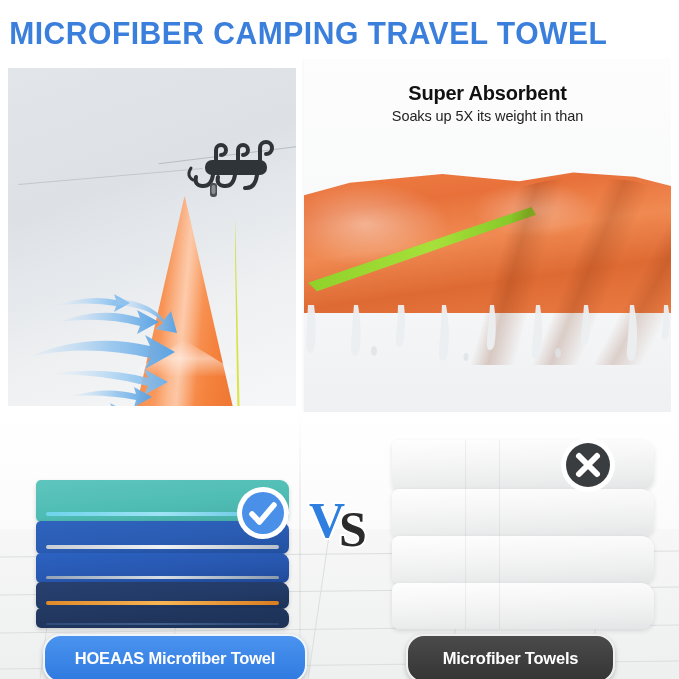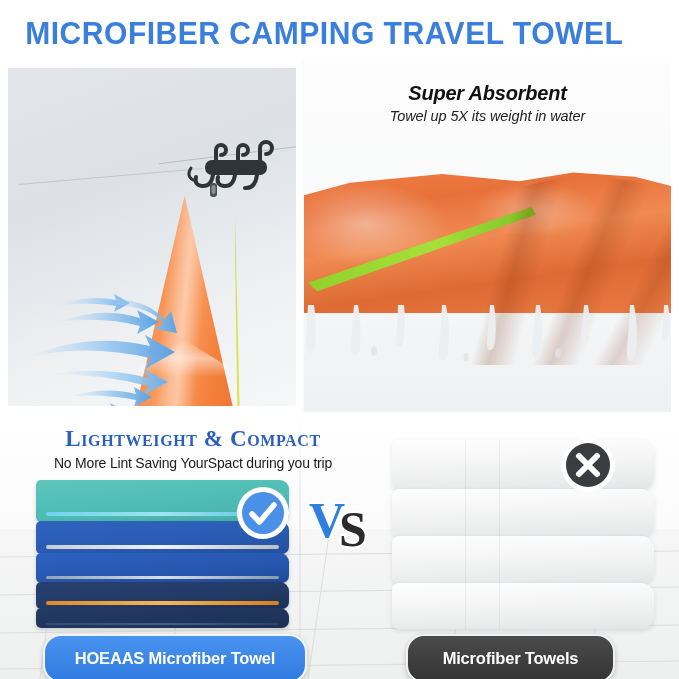--- a/index.html
+++ b/index.html
@@ -7,21 +7,21 @@
     width: 679px; height: 679px;
     background: #ffffff;
     font-family: "Liberation Sans", sans-serif;
     overflow: hidden;
     position: relative;
   }
 
   
   .title-bar {
     position: absolute; top: 0; left: 0; width: 648px; height: 68px;
-    display: flex; align-items: center; justify-content: center;
+    display: flex; align-items: center; 
     background: #ffffff;
   }
   .main-title {
     font-family: "Liberation Sans Narrow", "Liberation Sans", sans-serif;
     font-weight: 700;
     font-size: 31px;
     letter-spacing: 0.5px;
     color: #3b7fdd;
     transform: scaleX(0.97);
     white-space: nowrap;
@@ -78,21 +78,21 @@
   
   .airflow { position: absolute; left: 8px; top: 210px; width: 185px; height: 145px; z-index: 5; }
 
   
   .panel-absorbent {
     position: absolute; left: 304px; top: 60px; width: 367px; height: 352px;
     background: linear-gradient(180deg,#fdfdfd 0%, #f7f8f9 60%, #eef0f2 100%);
     overflow: hidden;
     box-shadow: -1px 0 2px rgba(0,0,0,0.04);
   }
-  .sa-text { position: absolute; top: 22px; left: 0; width: 100%; text-align: center; z-index: 6; font-style: italic; }
+  .sa-text { position: absolute; top: 22px; left: 0; width: 100%; text-align: center; z-index: 6; }
   .sa-h { font-size: 20px; font-weight: 700; color: #111; letter-spacing: -0.2px; }
   .sa-sub { font-size: 14.5px; color: #222; margin-top: 3px; letter-spacing: -0.1px;}
 
   .wet-towel { position: absolute; left: -8px; top: 105px; width: 385px; height: 200px; z-index: 4; }
   .wt-main {
     position: absolute; left: 0; top: 0; width: 100%; height: 148px;
     background:
       radial-gradient(ellipse 120px 60px at 18% 40%, rgba(255,255,255,0.42), rgba(255,255,255,0) 70%),
       radial-gradient(ellipse 90px 40px at 62% 30%, rgba(255,255,255,0.30), rgba(255,255,255,0) 70%),
       linear-gradient(172deg,#ef7f44 0%, #e8713a 26%, #f08a52 48%, #de6a33 72%, #ea7b43 100%);
@@ -279,21 +279,21 @@
       <path d="M56 118 q34 -10 64 -2 l-2 -7 18 10 -18 10 2 -7 q-30 -6 -64 -4 z" fill="url(#ag)"></path>
 
       <path d="M50 132 q26 -6 46 -2 l-2 -5 13 7 -13 7 2 -5 q-20 -3 -46 -2 z" fill="url(#ag2)"></path>
     </svg>
   </div>
 </div>
 
 <div class="panel-absorbent">
   <div class="sa-text">
     <div class="sa-h">Super Absorbent</div>
-    <div class="sa-sub">Towel up 5X its weight in water</div>
+    <div class="sa-sub">Soaks up 5X its weight in than</div>
   </div>
 
   <div class="wet-towel">
     <div class="wt-main"></div>
     <div class="wt-green"></div>
     <div class="wt-fold"></div>
 
     <div class="drips">
       <svg width="385" height="62" viewBox="0 0 385 62">
         <g fill="#eceff1" opacity="0.95">
@@ -328,24 +328,20 @@
         <line x1="0" y1="140" x2="679" y2="132"></line>
         <line x1="60" y1="0" x2="40" y2="150"></line>
         <line x1="190" y1="0" x2="168" y2="150"></line>
         <line x1="330" y1="0" x2="308" y2="150"></line>
         <line x1="470" y1="0" x2="448" y2="150"></line>
         <line x1="610" y1="0" x2="588" y2="150"></line>
       </g>
     </svg>
   </div>
 
-  <div class="lw-text">
-    <div class="lw-h">Lightweight &amp; Compact</div>
-    <div class="lw-sub">No More Lint Saving YourSpact during you trip</div>
-  </div>
 
   <div class="stack-left">
     <div class="fold f1">
         <div class="edge"></div>
       </div>
     <div class="fold f2">
         <div class="edge"></div>
       </div>
     <div class="fold f3">
         <div class="edge"></div>

